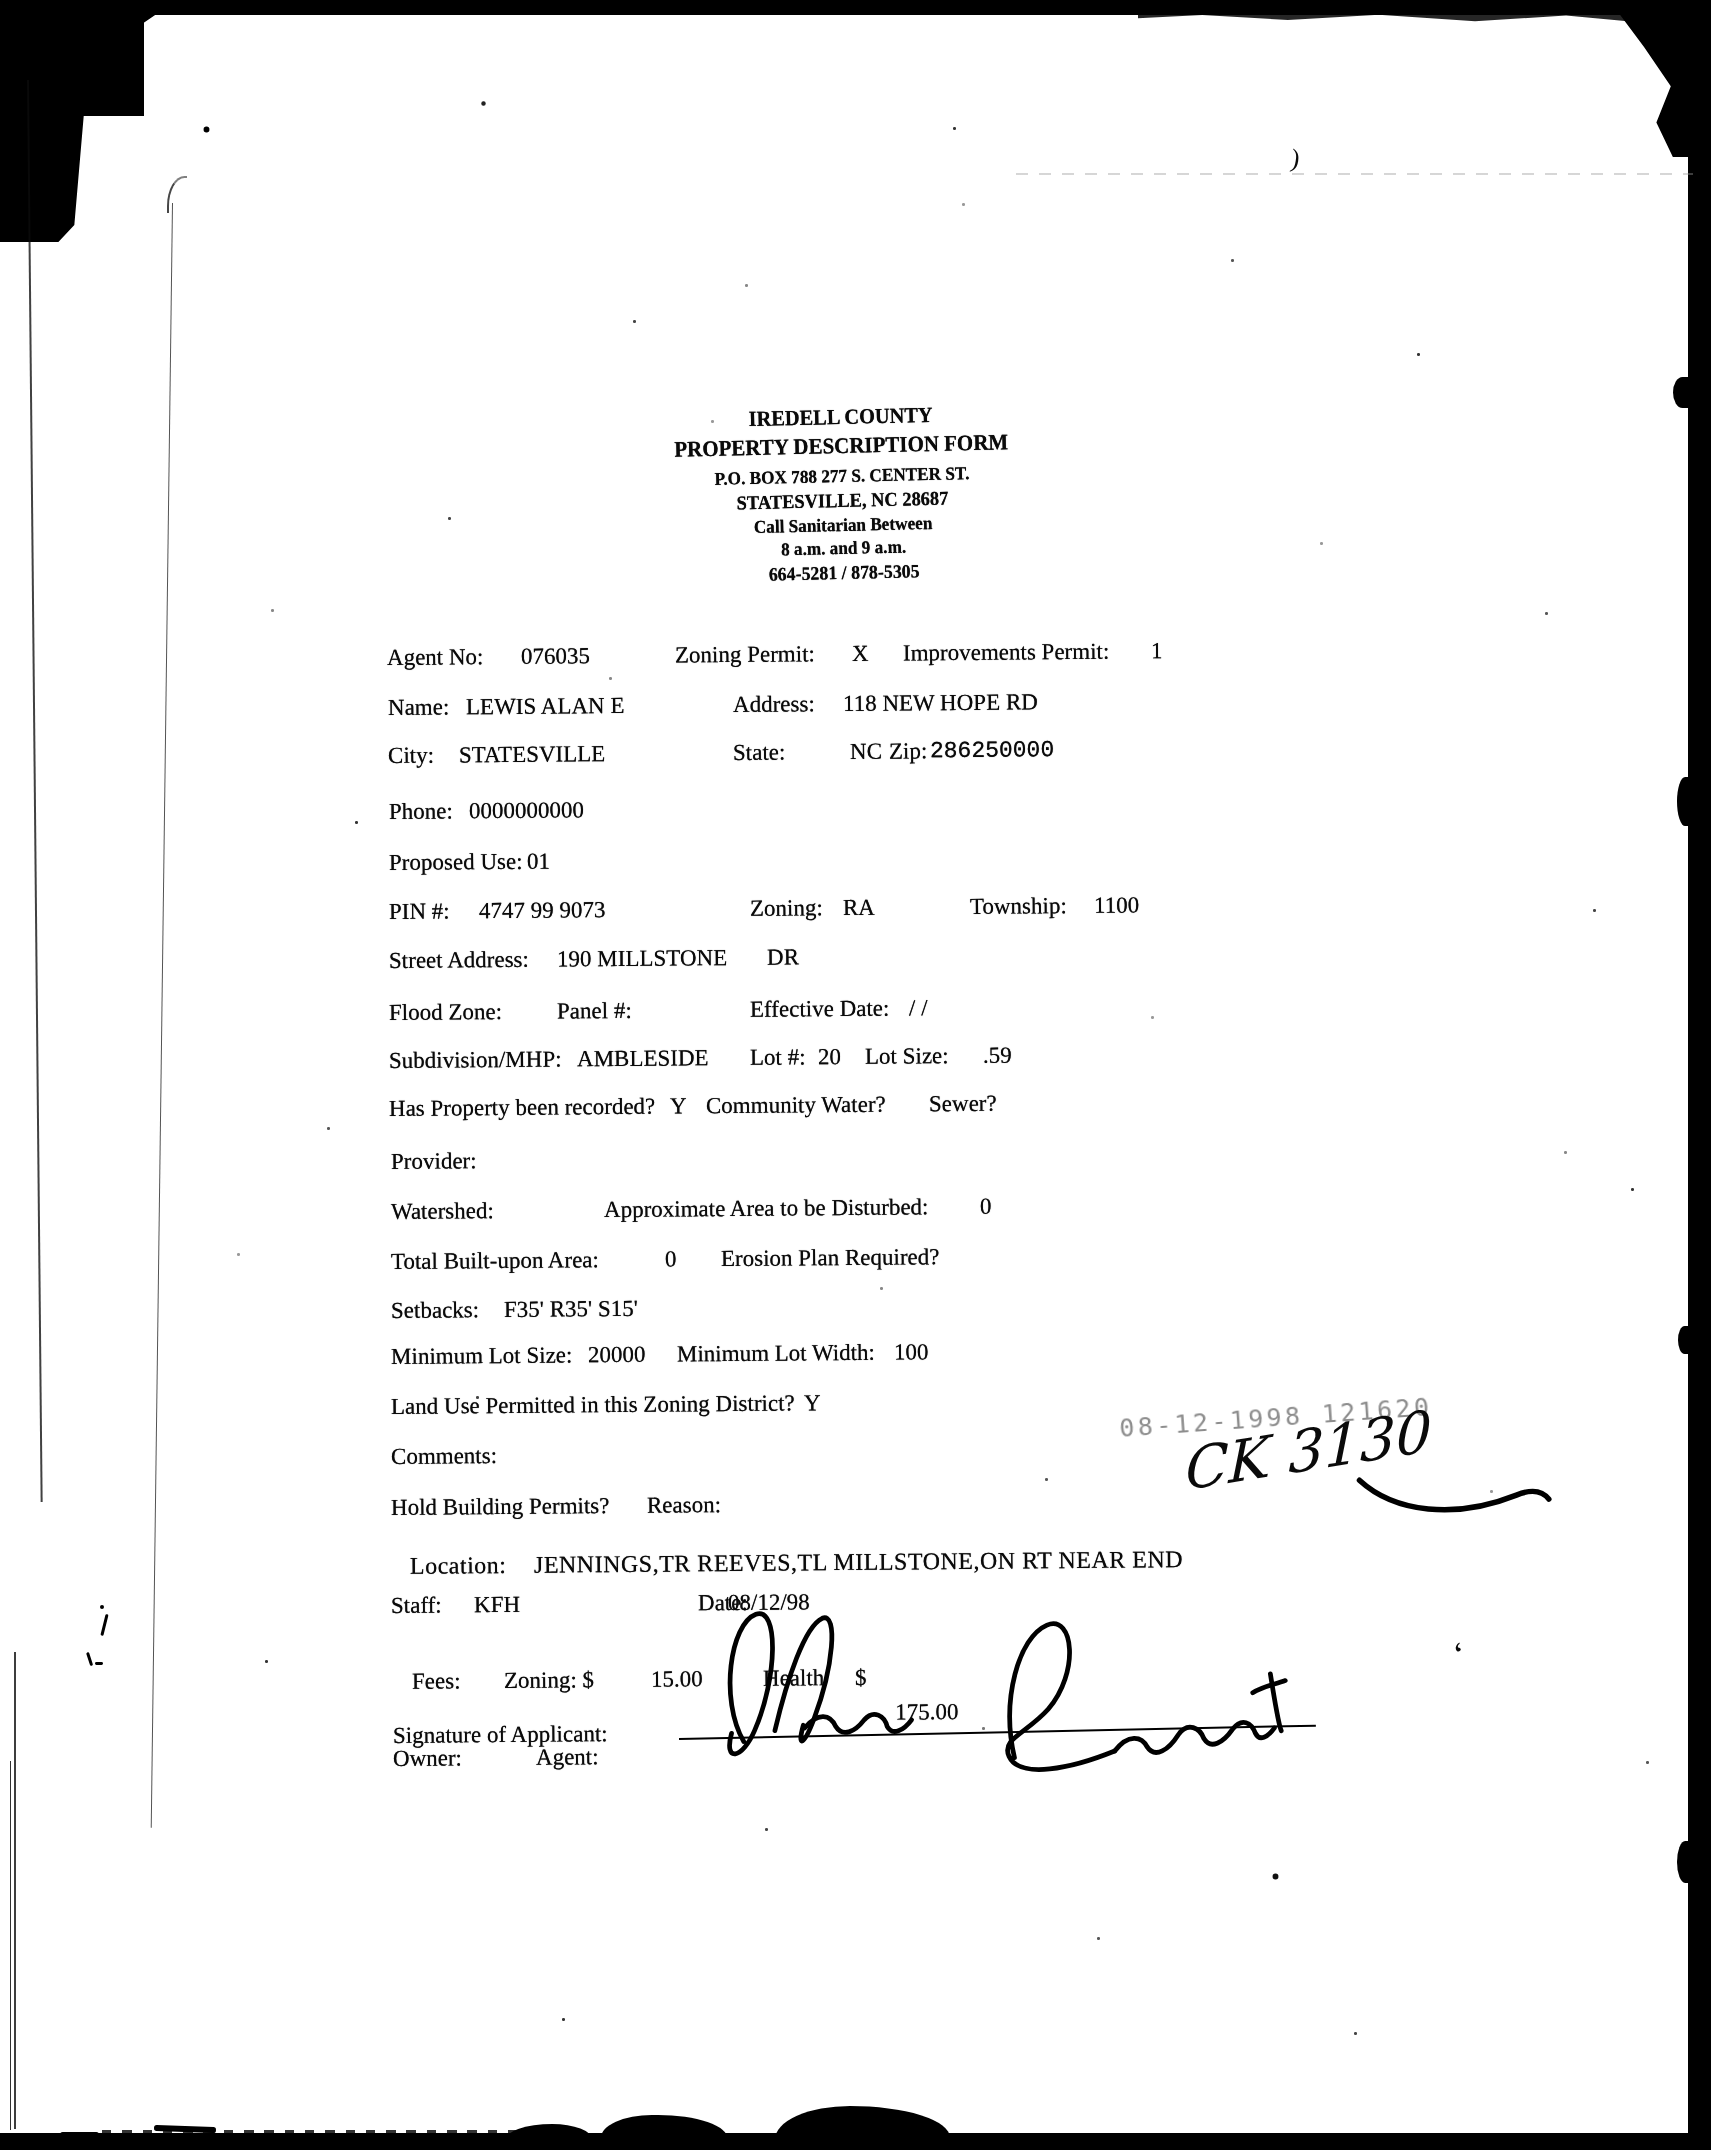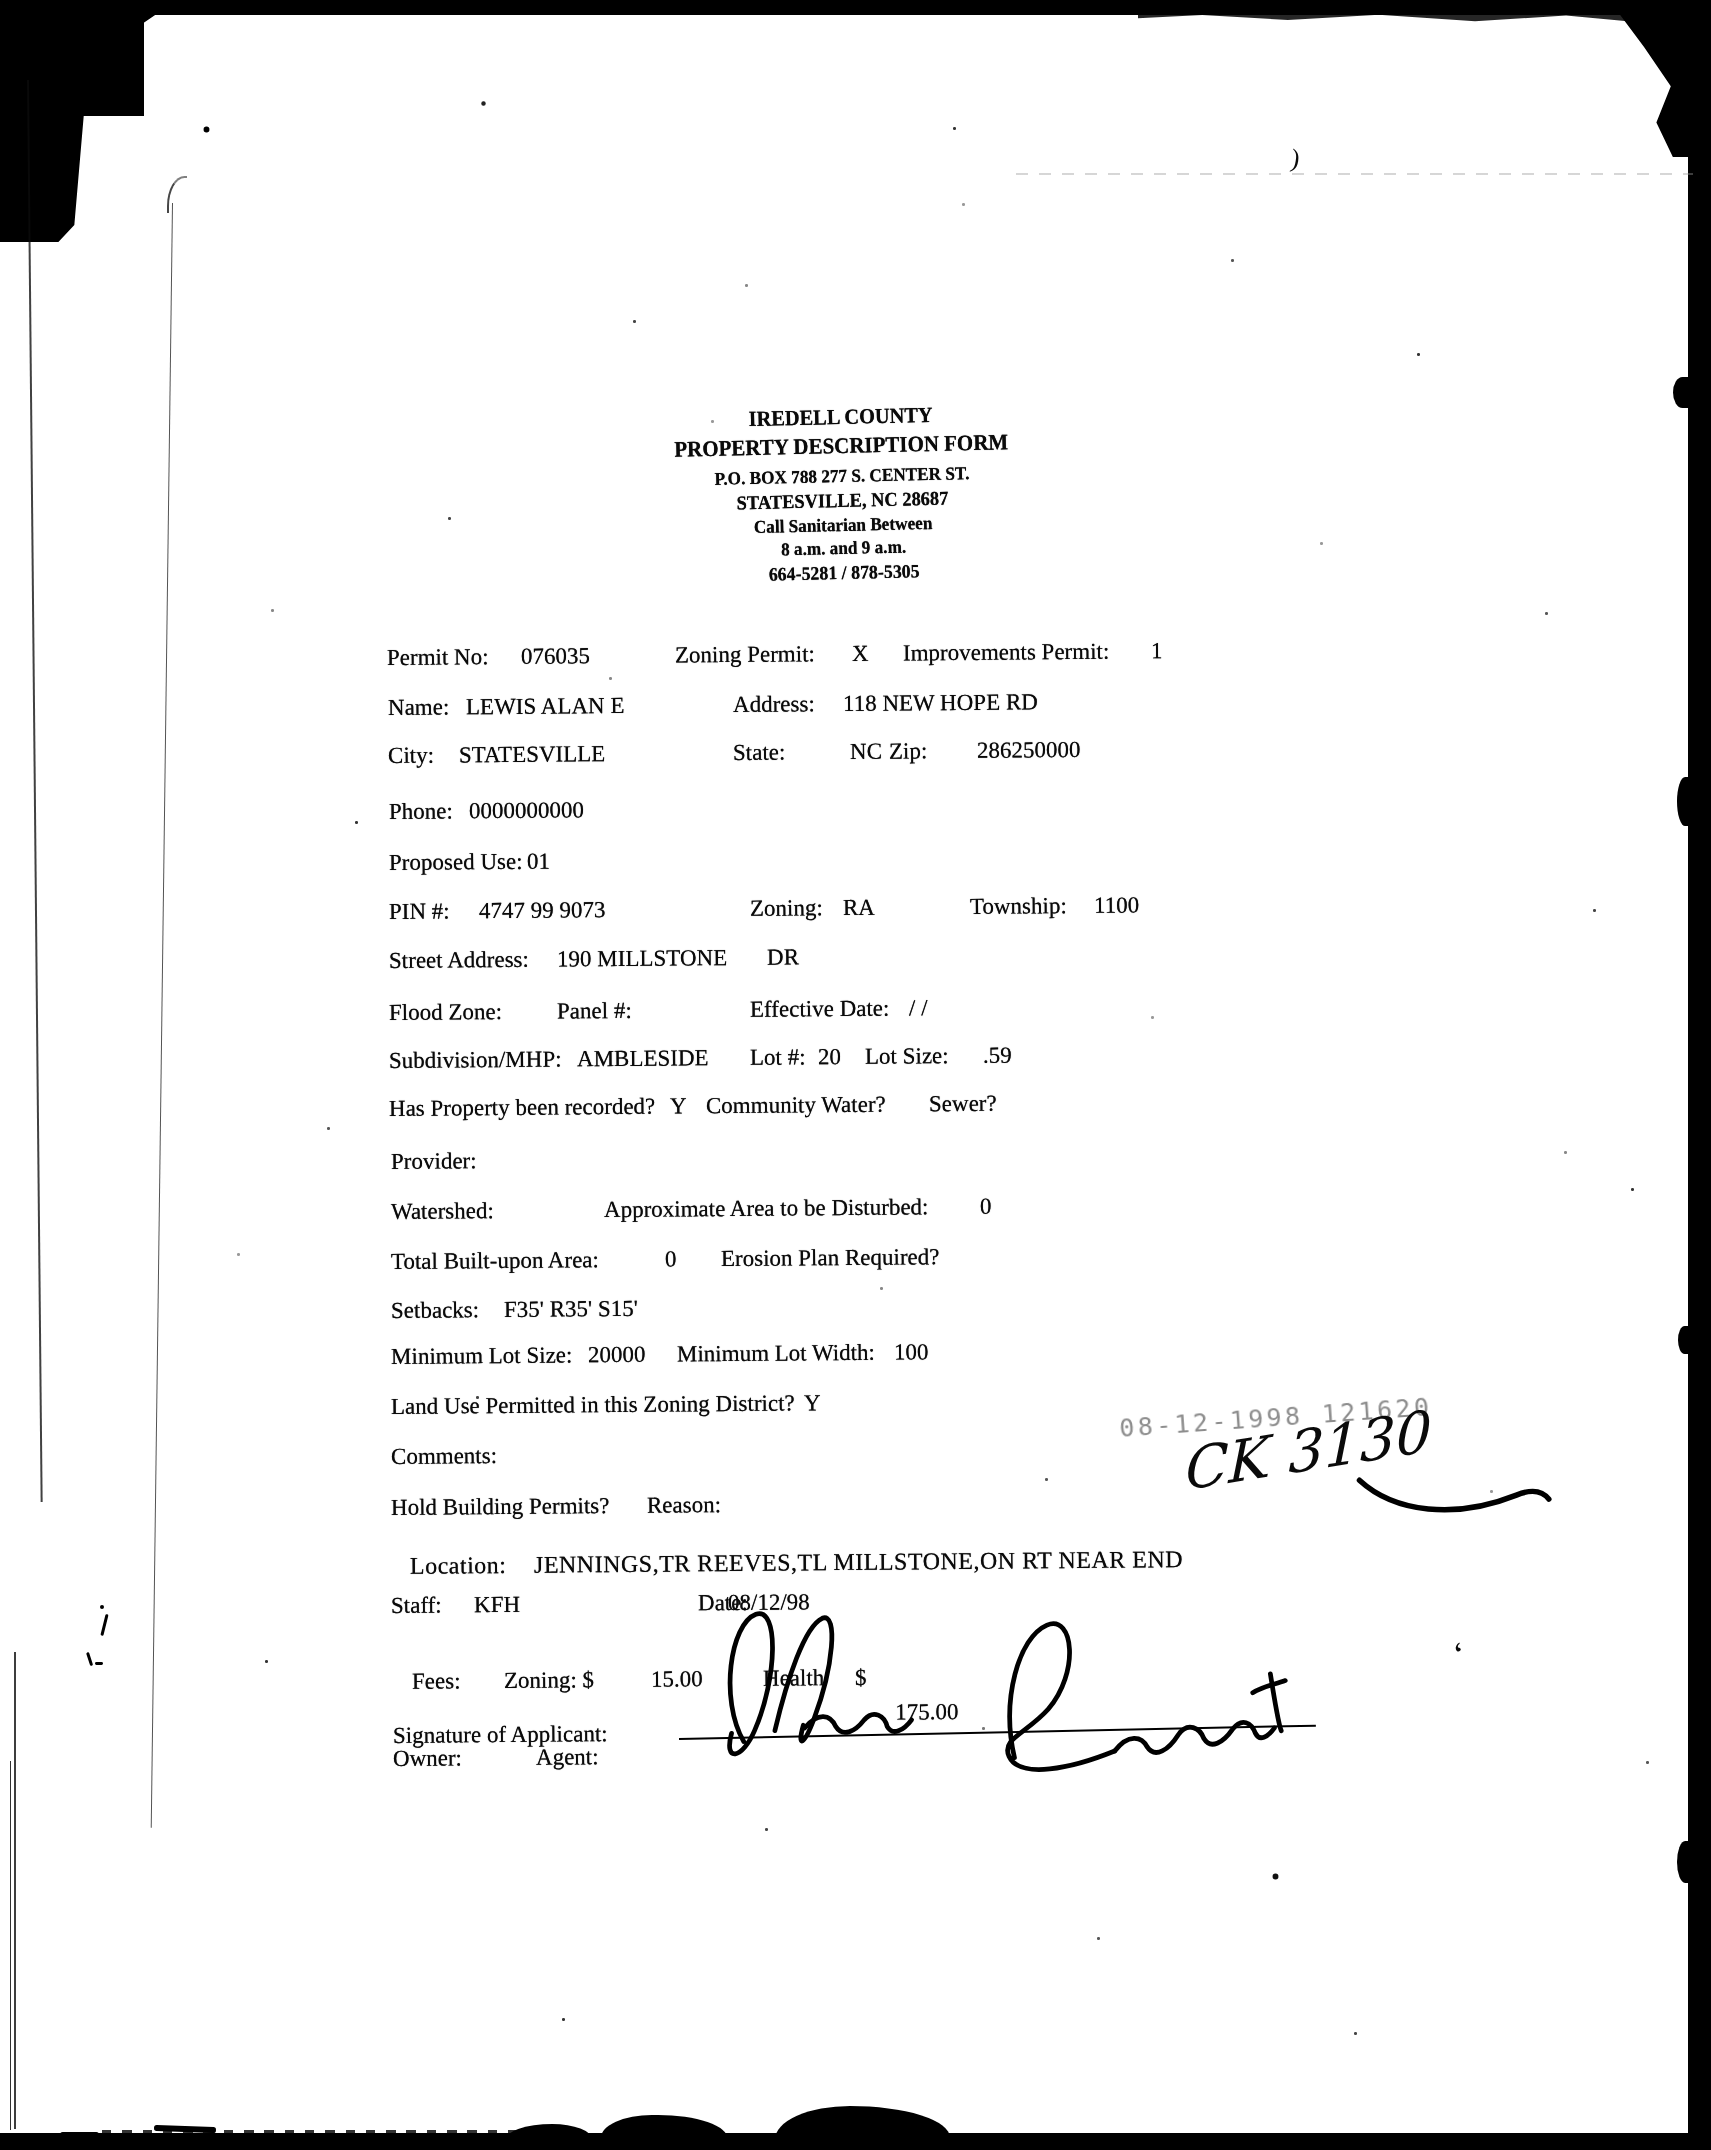--- a/index.html
+++ b/index.html
@@ -113,42 +113,42 @@
     <div class="hline" style="top:0;font-size:21.7px;">IREDELL COUNTY</div>
     <div class="hline" style="top:28.4px;font-size:22.3px;">PROPERTY DESCRIPTION FORM</div>
     <div class="hline" style="top:61px;font-size:18.3px;">P.O. BOX 788  277 S. CENTER ST.</div>
     <div class="hline" style="top:85px;font-size:19.6px;">STATESVILLE, NC 28687</div>
     <div class="hline" style="top:110px;font-size:18.3px;">Call Sanitarian Between</div>
     <div class="hline" style="top:133px;font-size:18.3px;">8 a.m. and 9 a.m.</div>
     <div class="hline" style="top:157px;font-size:19px;">664-5281 / 878-5305</div>
   </div>
 
   <div class="row" style="top:645px;">
-    <span style="left:387px;">Permit No:</span>
+    <span style="left:387px;">Agent No:</span>
     <span style="left:521px;">076035</span>
     <span style="left:675px;">Zoning Permit:</span>
     <span style="left:852px;">X</span>
     <span style="left:903px;">Improvements Permit:</span>
     <span style="left:1151px;">1</span>
   </div>
 
   <div class="row" style="top:695px;">
     <span style="left:388px;">Name:</span>
     <span style="left:466px;">LEWIS ALAN E</span>
     <span style="left:733px;">Address:</span>
     <span style="left:843px;">118 NEW HOPE RD</span>
   </div>
 
   <div class="row" style="top:743px;">
     <span style="left:388px;">City:</span>
     <span style="left:459px;">STATESVILLE</span>
     <span style="left:733px;">State:</span>
     <span style="left:809px;margin-left:41px;">NC</span>
     <span style="left:889px;">Zip:</span>
-    <span style="left:977px;">286250000</span>
+    <span style="left:930px;font-family:Liberation Mono, monospace;">286250000</span>
   </div>
 
   <div class="row" style="top:799px;">
     <span style="left:389px;">Phone:</span>
     <span style="left:469px;">0000000000</span>
   </div>
 
   <div class="row" style="top:850px;">
     <span style="left:389px;">Proposed Use:</span>
     <span style="left:527px;">01</span>

